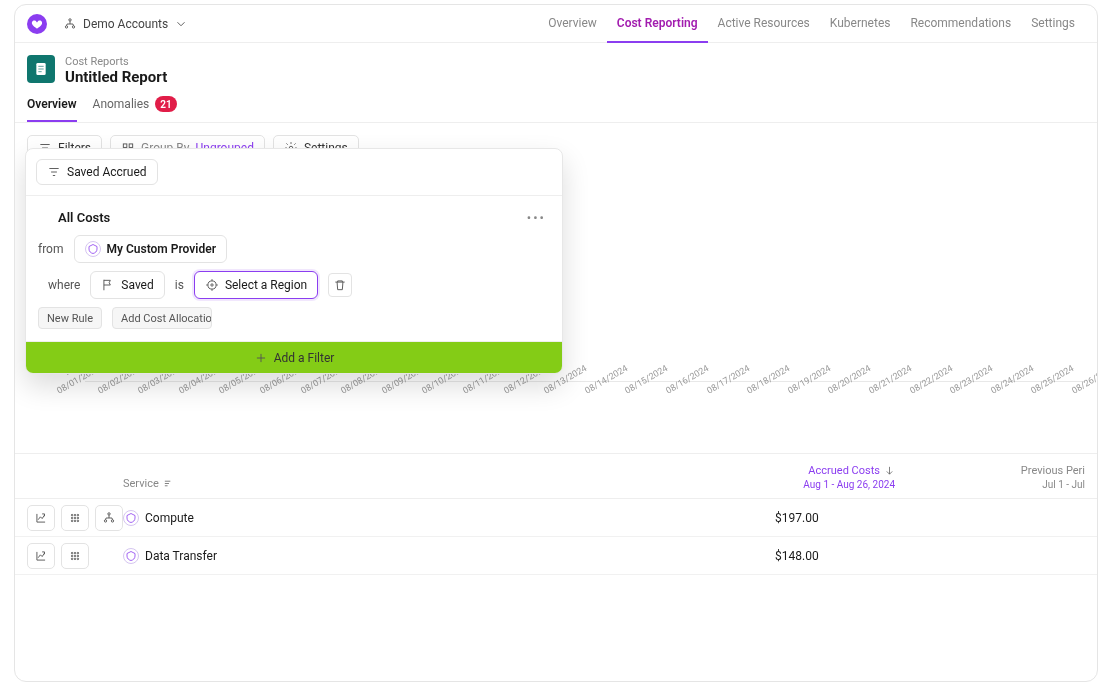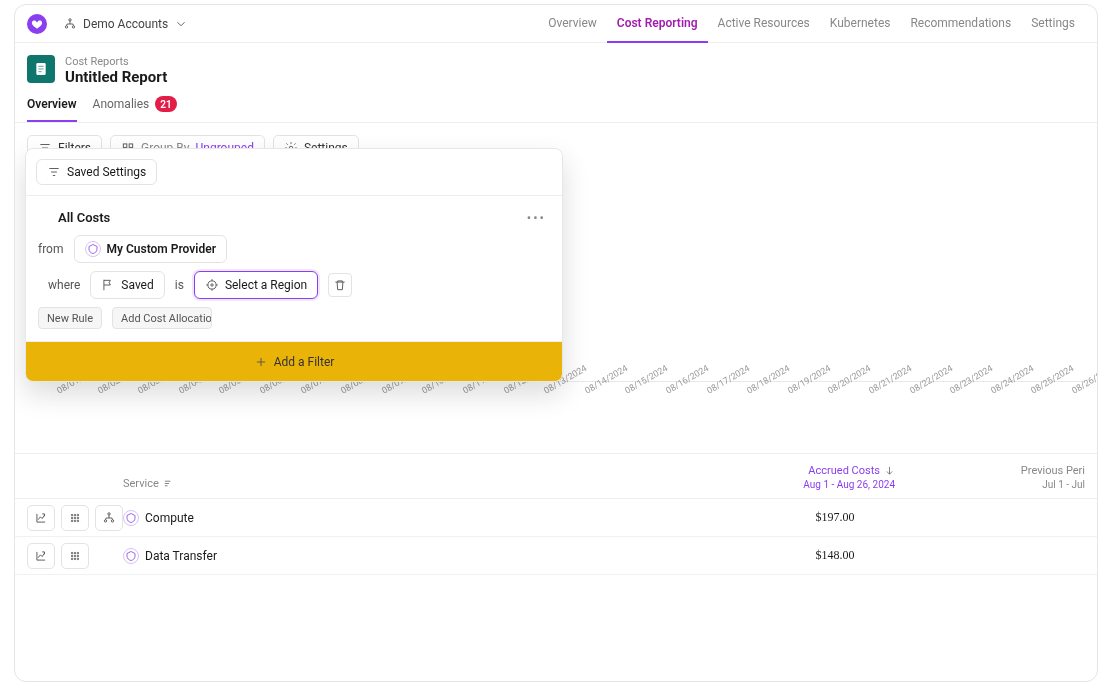--- a/index.html
+++ b/index.html
@@ -122,23 +122,23 @@
   .microchip {
     display:inline-flex; align-items:center;
     height:22px; padding:0 8px; font-size:11px; color:#555;
     border:1px solid #e3e3e3; background:#f6f6f6; border-radius:4px; cursor:pointer;
   }
   .trash-btn {
     width:24px; height:24px; display:flex; align-items:center; justify-content:center;
     border:1px solid #e3e3e3; border-radius:4px; background:#fff; cursor:pointer;
   }
   .panel-add {
-    background:#eab308; border-top:1px solid #eee;
+    background:#84cc16; border-top:1px solid #eee;
     display:flex; align-items:center; justify-content:center;
-    height:40px; font-size:12px; color:#333; cursor:pointer; gap:6px;
+    height:32px; font-size:12px; color:#333; cursor:pointer; gap:6px;
   }
   .provider-dot {
     width:16px; height:16px; border-radius:50%;
     display:flex; align-items:center; justify-content:center;
     border:1px solid #d5c5f0; color:#8b3df0;
   }
   .provider-dot svg { width:12px; height:12px; fill:none; stroke:#8b3df0; stroke-width:1.6; }
 
   
   .chart-area { position:absolute; left:12px; right:12px; top:350px; height:60px; }
@@ -156,21 +156,21 @@
   .th-accrued .sub { font-size:10px; margin-top:2px; }
   .th-prev { width:110px; text-align:right; margin-left:80px; color:#888; }
   .th-prev .sub { font-size:10px; margin-top:2px; }
   .trow { display:flex; align-items:center; height:38px; padding:0 12px; border-bottom:1px solid #f1f1f1; font-size:12px; }
   .row-btns { display:flex; gap:6px; width:96px; }
   .sqbtn {
     width:28px; height:26px; border:1px solid #e3e3e3; border-radius:5px;
     display:flex; align-items:center; justify-content:center; background:#fff; cursor:pointer;
   }
   .svc-name { display:flex; align-items:center; gap:6px; }
-  .cell-accrued { margin-left:auto; text-align:center; width:120px;font-family:Liberation Serif, serif; }
+  .cell-accrued { margin-left:auto; text-align:left; width:120px; }
   .cell-prev { width:110px; text-align:right; margin-left:80px; color:#444; }
 </style>
 </head>
 <body>
 
 <div class="stage">
   <div class="shadow"></div>
   <div class="window">
 
     <div class="topbar">
@@ -397,21 +397,21 @@
     </div>
 
     <div class="panel">
       <div class="panel-head">
         <div class="small-btn">
           <svg class="ico" viewBox="0 0 24 24">
               <line x1="4" y1="6" x2="20" y2="6"></line>
               <line x1="7" y1="12" x2="17" y2="12"></line>
               <line x1="10" y1="18" x2="14" y2="18"></line>
             </svg>
-          <span>Saved Settings</span>
+          <span>Saved Accrued</span>
         </div>
       </div>
       <div class="panel-sep"></div>
       <div class="panel-body">
         <div class="panel-title-row">
           <div class="panel-title">All Costs</div>
           <div class="more-dots">•••</div>
         </div>
 
         <div class="filter-row">

